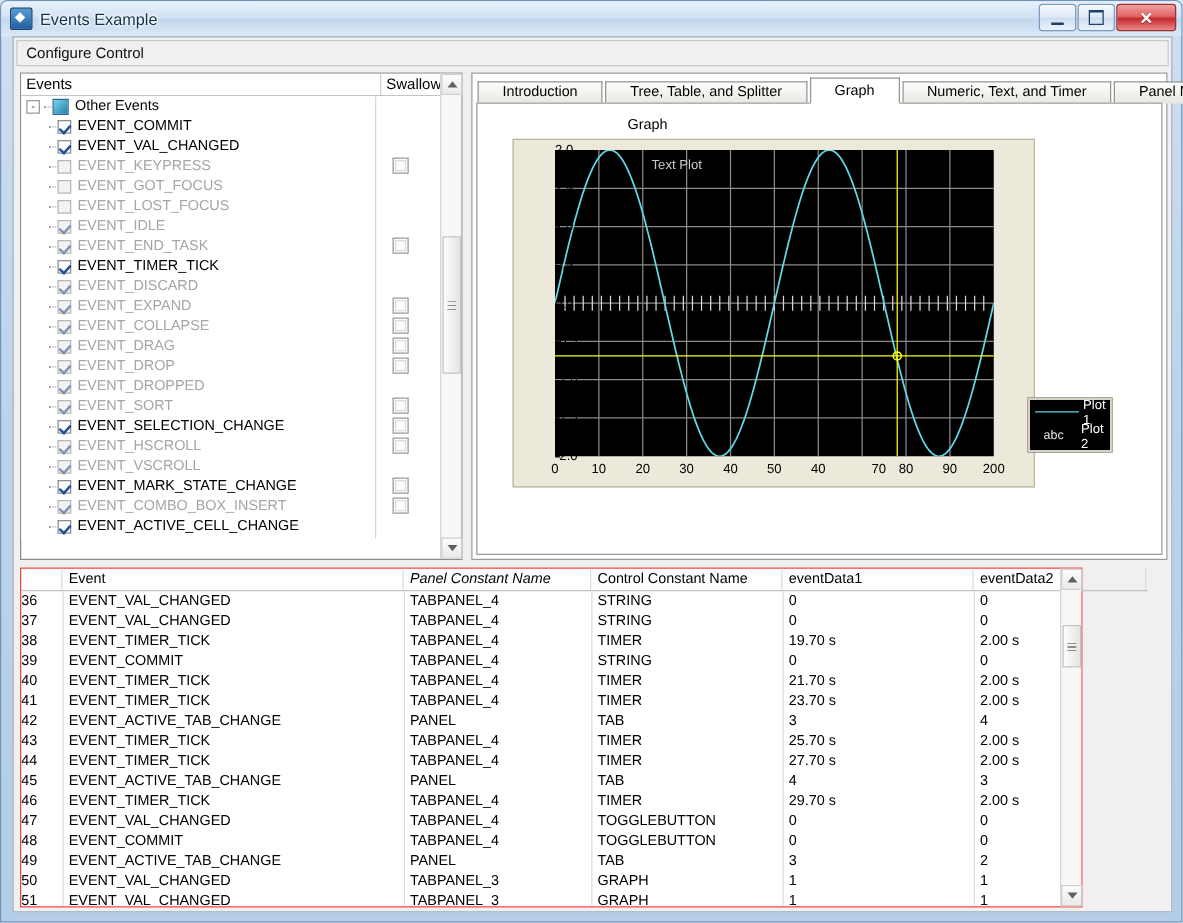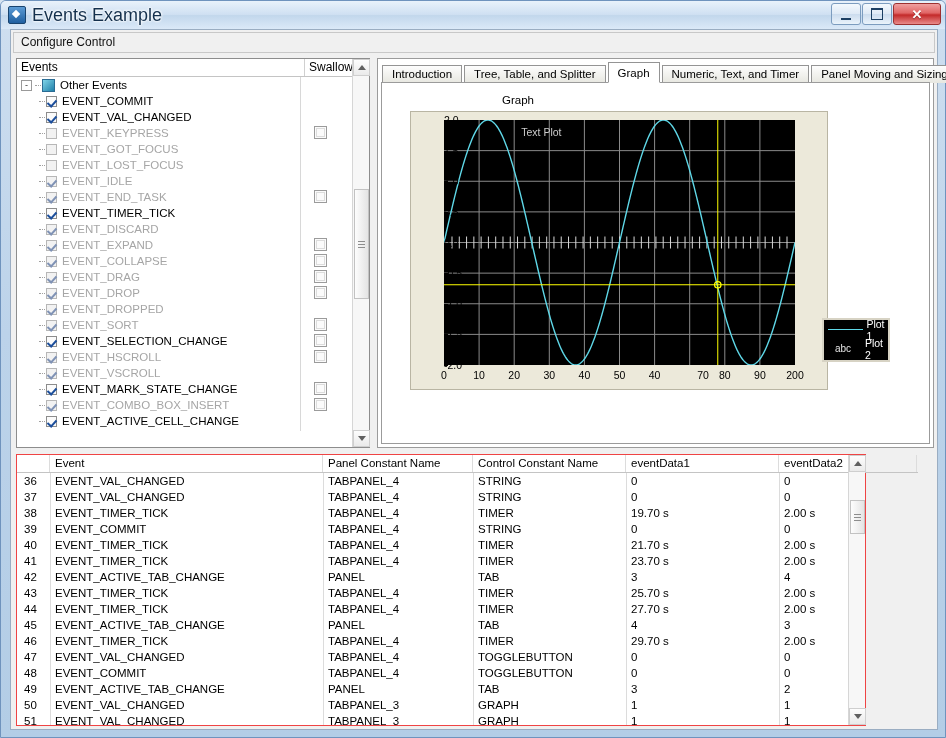--- a/index.html
+++ b/index.html
@@ -26,21 +26,21 @@
     width:16px;height:16px;margin-left:7px;margin-right:6px;
     background:linear-gradient(180deg,#5b9bd5,#1f5fa0);
     border:1px solid #17436f;border-radius:2px;
     position:relative;flex:none;
   }
   #app-icon:after{
     content:"";position:absolute;left:4px;top:4px;width:6px;height:6px;
     background:#fff;transform:rotate(45deg);
   }
   #title-text{
-    font-size:18px;color:#14304d;
+    font-size:13px;color:#14304d;
     text-shadow:0 0 3px #fff,0 0 3px #fff,0 0 2px #fff;
     white-space:nowrap;
   }
   #win-buttons{position:absolute;right:4px;top:2px;display:flex;gap:1px;}
   .wbtn{
     width:28px;height:20px;border:1px solid #7c9cbf;border-radius:3px;
     background:linear-gradient(180deg,#f4f9fd 0%,#dfeaf6 48%,#ccdcee 52%,#eaf3fb 100%);
     display:flex;align-items:center;justify-content:center;
     font-size:11px;color:#1c3f63;
   }
@@ -148,21 +148,21 @@
 
   
   #tabpanel{
     position:absolute;left:366px;top:28px;width:557px;height:390px;
     border:1px solid #9b9b9b;background:#fff;box-sizing:border-box;
   }
   #tabstrip{
     position:absolute;left:4px;top:3px;height:21px;display:flex;align-items:flex-end;
   }
   .tab{
-    height:18px;line-height:17px;padding:0 9px;font-size:11.5px;color:#000;
+    height:18px;line-height:17px;padding:0 19px;font-size:11.5px;color:#000;
     background:linear-gradient(180deg,#fdfdfd,#e7e7e0);
     border:1px solid #949494;border-bottom:none;
     margin-right:2px;box-sizing:border-box;white-space:nowrap;
   }
   .tab.active{
     height:21px;line-height:20px;background:#fff;border-bottom:1px solid #fff;
     position:relative;z-index:3;
   }
   #tabcontent{
     position:absolute;left:3px;top:23px;width:549px;height:362px;
@@ -204,28 +204,28 @@
     background:#fff;border:1px solid #ef4444;box-sizing:border-box;
   }
   #table-head{
     position:absolute;left:0;top:0;width:901px;height:18px;
     border-bottom:1px solid #c4c4c4;box-sizing:border-box;display:flex;
   }
   .hcell{font-size:11.5px;color:#000;padding-left:5px;line-height:17px;box-sizing:border-box;
          border-right:1px solid #dcdcdc;}
   .c0{width:33px;border-right:1px solid #dcdcdc;}
   .c1{width:273px;}
-  .c2{width:150px;}
+  .c2{width:150px;font-style:italic;}
   .c3{width:153px;}
   .c4{width:153px;}
   .c5{width:138px;}
   #table-body{position:absolute;left:0;top:18px;width:901px;height:252px;overflow:hidden;}
   .rrow{height:16px;display:flex;font-size:11.5px;color:#000;}
   .rcell{padding-left:5px;line-height:16px;box-sizing:border-box;white-space:nowrap;overflow:hidden;}
-  .rcell.num{text-align:center;padding-right:6px;padding-left:0;}
+  .rcell.num{text-align:left;padding-right:6px;padding-left:0;}
   .rrow.bold .rcell.num{font-weight:normal;}
   .vline{position:absolute;top:0;bottom:0;width:1px;background:#dcdcdc;}
   #table-scroll{
     position:absolute;right:0;top:0;width:17px;height:270px;
     background:#f7f7f7;border-left:1px solid #d6d6d6;box-sizing:border-box;
   }
 </style>
 </head>
 <body>
 

